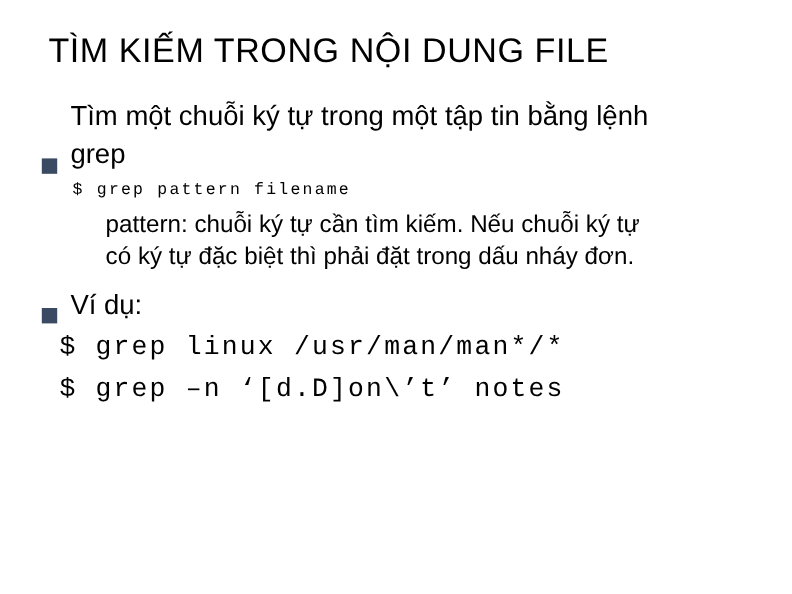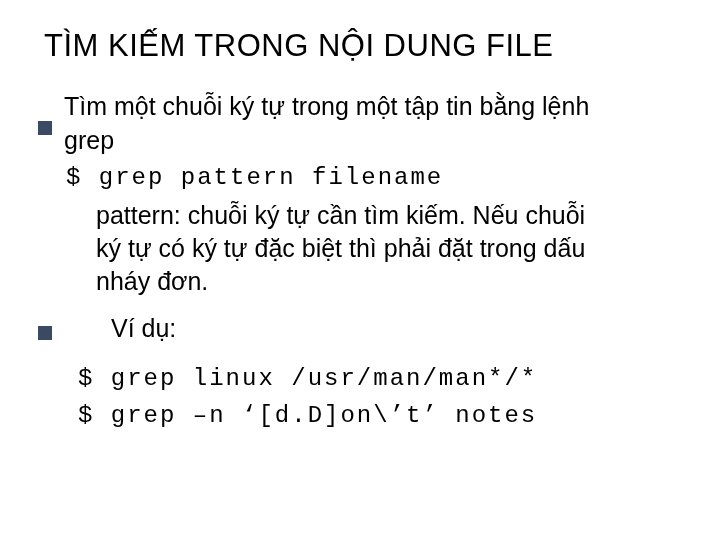--- a/index.html
+++ b/index.html
@@ -12,54 +12,54 @@
   }
   .title {
     font-size: 31px;
     font-weight: 400;
     letter-spacing: 0.5px;
     margin-bottom: 26px;
     margin-left: 6px;
   }
   .bullet-row {
     display: flex;
-    align-items: center;
+    align-items: flex-end;
     margin-bottom: 6px;
   }
   .bullet {
     width: 14px;
     height: 14px;
     background: #3a4a63;
     flex-shrink: 0;
     margin-top: 9px;
     margin-right: 12px;
   }
   .b1-text {
     font-size: 25px;
     line-height: 1.35;
   }
   .code-line {
     font-family: "Courier New", Courier, monospace;
-    font-size: 24px;
+    font-size: 15px;
     margin-left: 28px;
     margin-top: 6px;
     margin-bottom: 8px;
     letter-spacing: 2px;
   }
   .sub-text {
-    font-size: 25px;
+    font-size: 22px;
     line-height: 1.32;
     margin-left: 58px;
     margin-right: 20px;
     margin-bottom: 14px;
   }
   .ex-code {
     font-family: "Courier New", Courier, monospace;
     font-size: 24px;
-    margin-left: 40px;
+    margin-left: 16px;
     line-height: 1.55;
     letter-spacing: 2px;
     white-space: pre;
   }
 </style>
 </head>
 <body>
 
 <div class="slide">
 
@@ -67,21 +67,21 @@
 
   <div class="bullet-row">
     <div class="bullet"></div>
     <div class="b1-text">Tìm một chuỗi ký tự trong một tập tin bằng lệnh grep</div>
   </div>
 
   <div class="code-line">$ grep pattern filename</div>
 
   <div class="sub-text">pattern: chuỗi ký tự cần tìm kiếm. Nếu chuỗi ký tự có ký tự đặc biệt thì phải đặt trong dấu nháy đơn.</div>
 
-  <div class="bullet-row" style="margin-bottom:15px;gap:47px;">
+  <div class="bullet-row" style="margin-bottom:4px;">
     <div class="bullet"></div>
     <div class="b1-text">Ví dụ:</div>
   </div>
 
   <div class="ex-code">$ grep linux /usr/man/man*/*</div>
   <div class="ex-code">$ grep –n ‘[d.D]on\’t’ notes</div>
 
 </div>
 
 </body></html>

